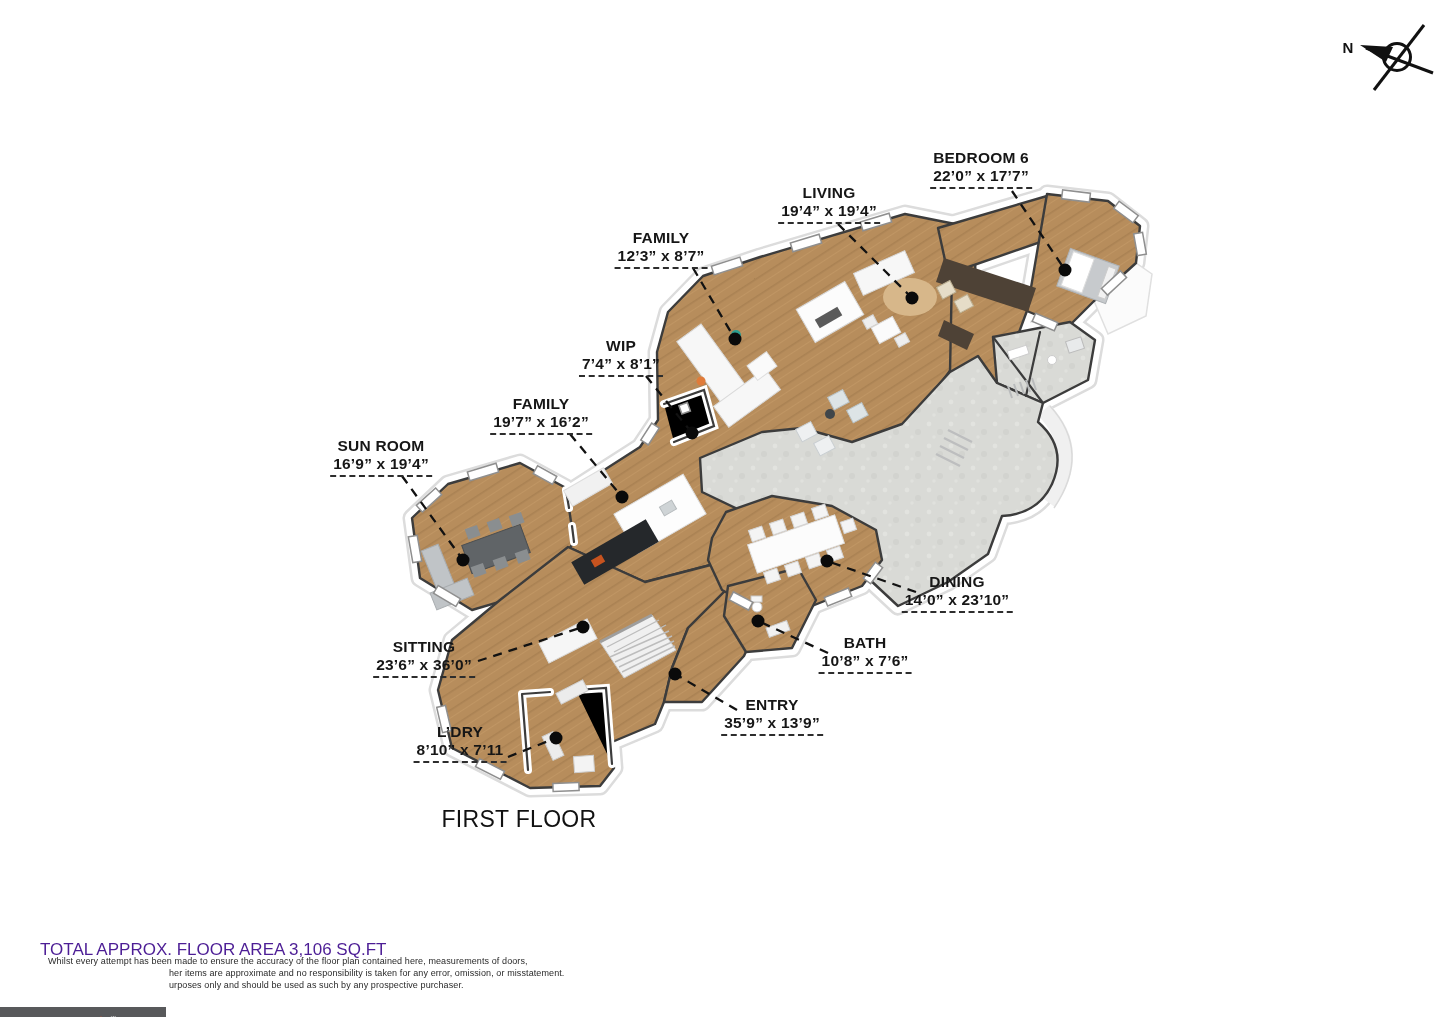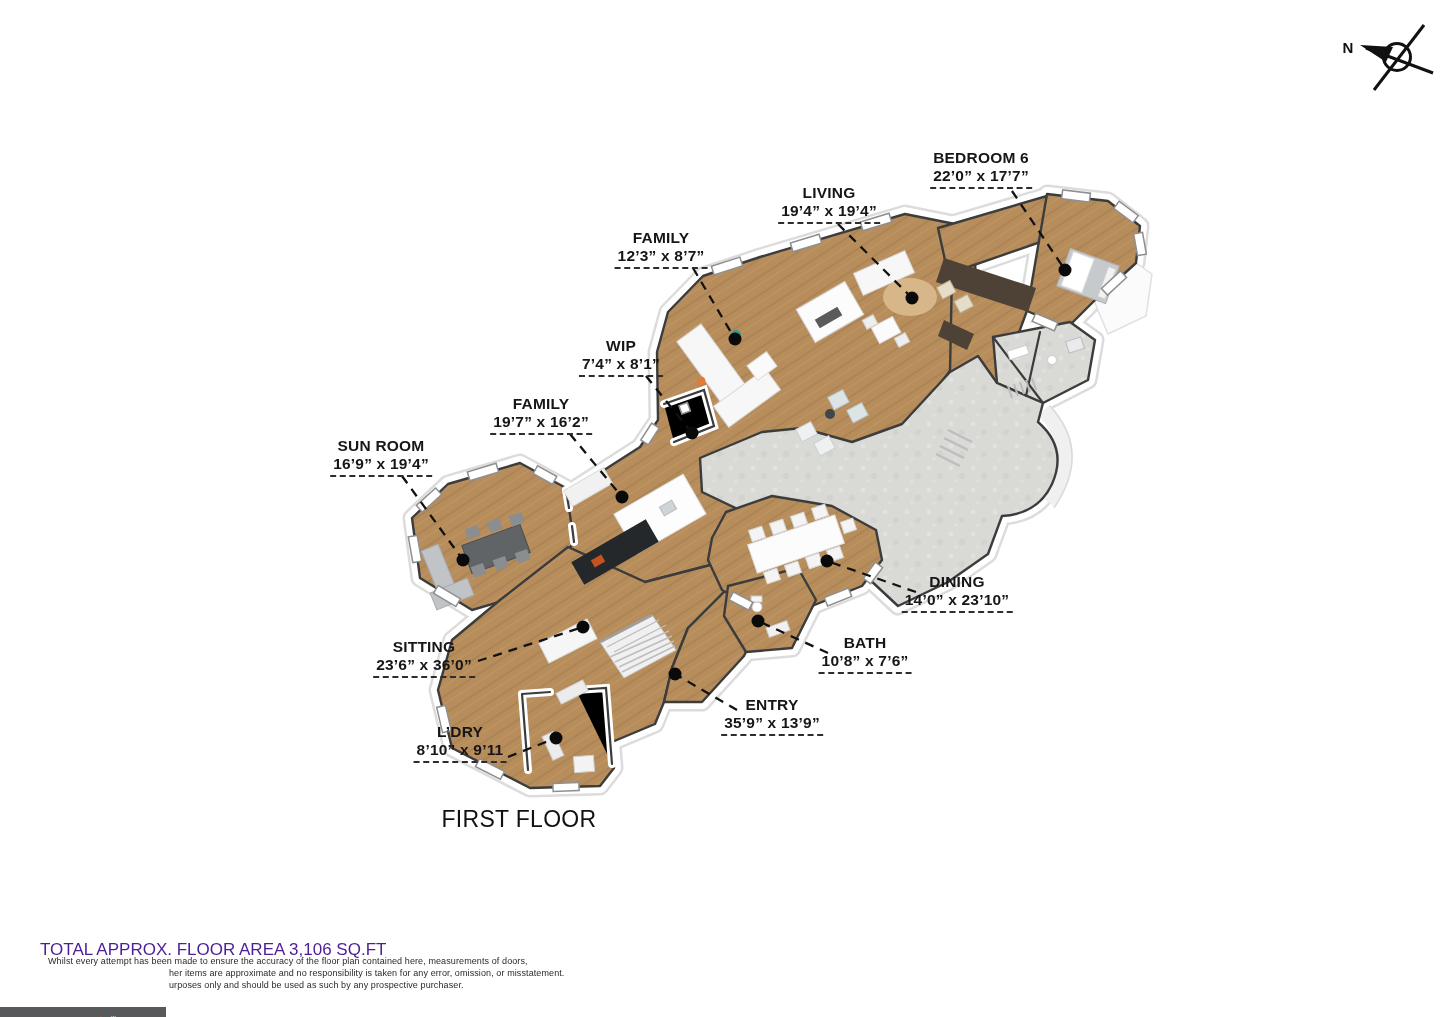--- a/index.html
+++ b/index.html
@@ -311,21 +311,21 @@
   <div class="rlabel" style="left:865px;top:634px">
     <span>BATH</span><br>
     <span class="rdims">10’8” x 7’6”</span>
   </div>
   <div class="rlabel" style="left:772px;top:696px">
     <span>ENTRY</span><br>
     <span class="rdims">35’9” x 13’9”</span>
   </div>
   <div class="rlabel" style="left:460px;top:723px">
     <span>L’DRY</span><br>
-    <span class="rdims">8’10” x 9’11</span>
+    <span class="rdims">8’10” x 7’11</span>
   </div>
 
   <div class="plan-title" style="left:519px;top:806px">FIRST FLOOR</div>
 
   <div class="area">TOTAL APPROX. FLOOR AREA 3,106 SQ.FT</div>
   <div class="disc disc1">Whilst every attempt has been made to ensure the accuracy of the floor plan contained here, measurements of doors,</div>
   <div class="disc disc2">her items are approximate and no responsibility is taken for any error, omission, or misstatement.</div>
   <div class="disc disc3">urposes only and should be used as such by any prospective purchaser.</div>
 </div>
 

